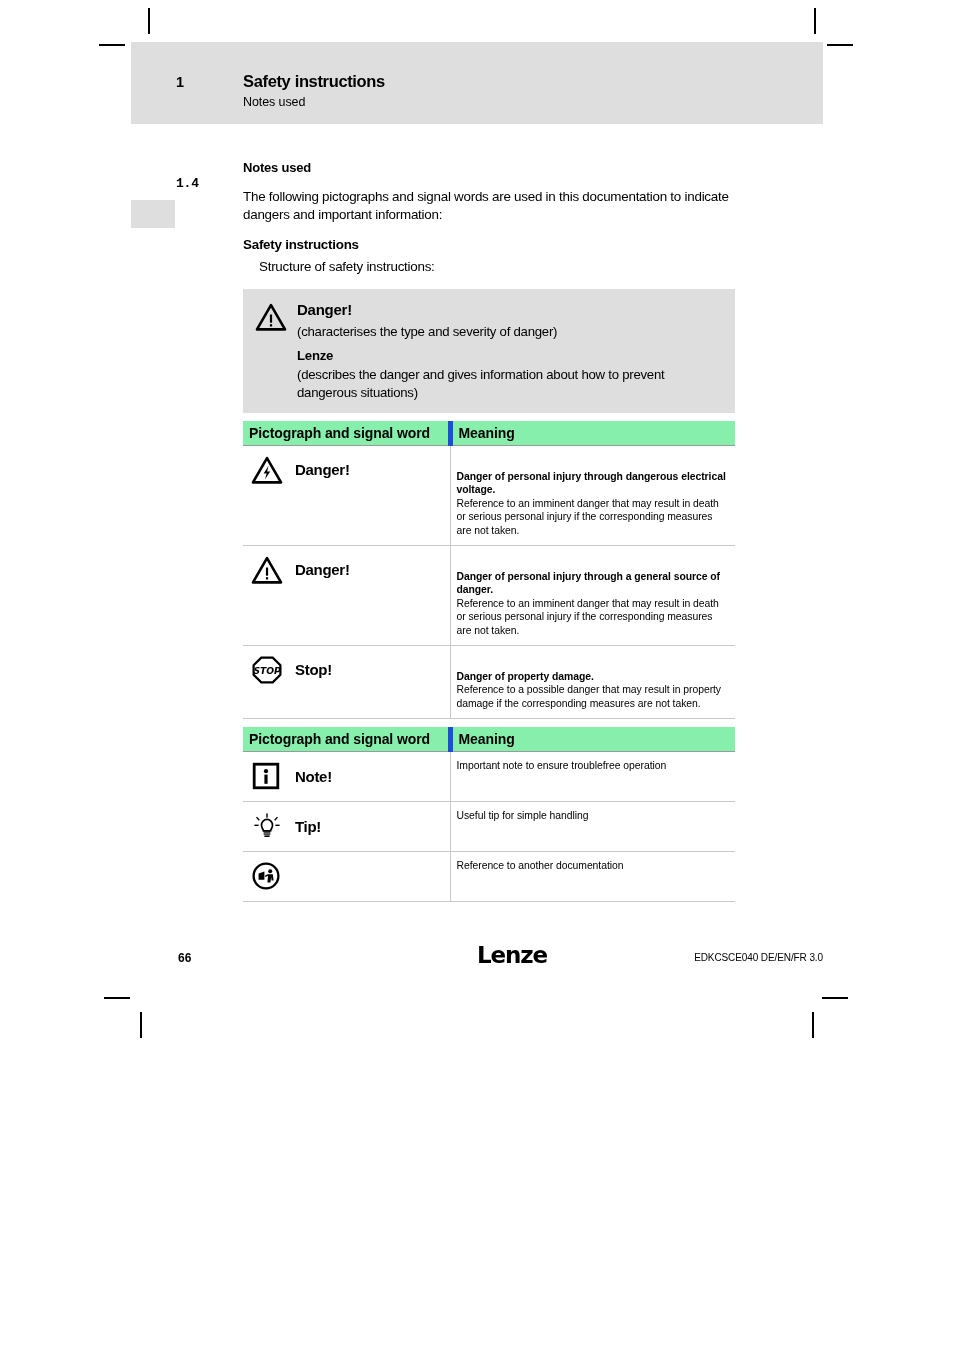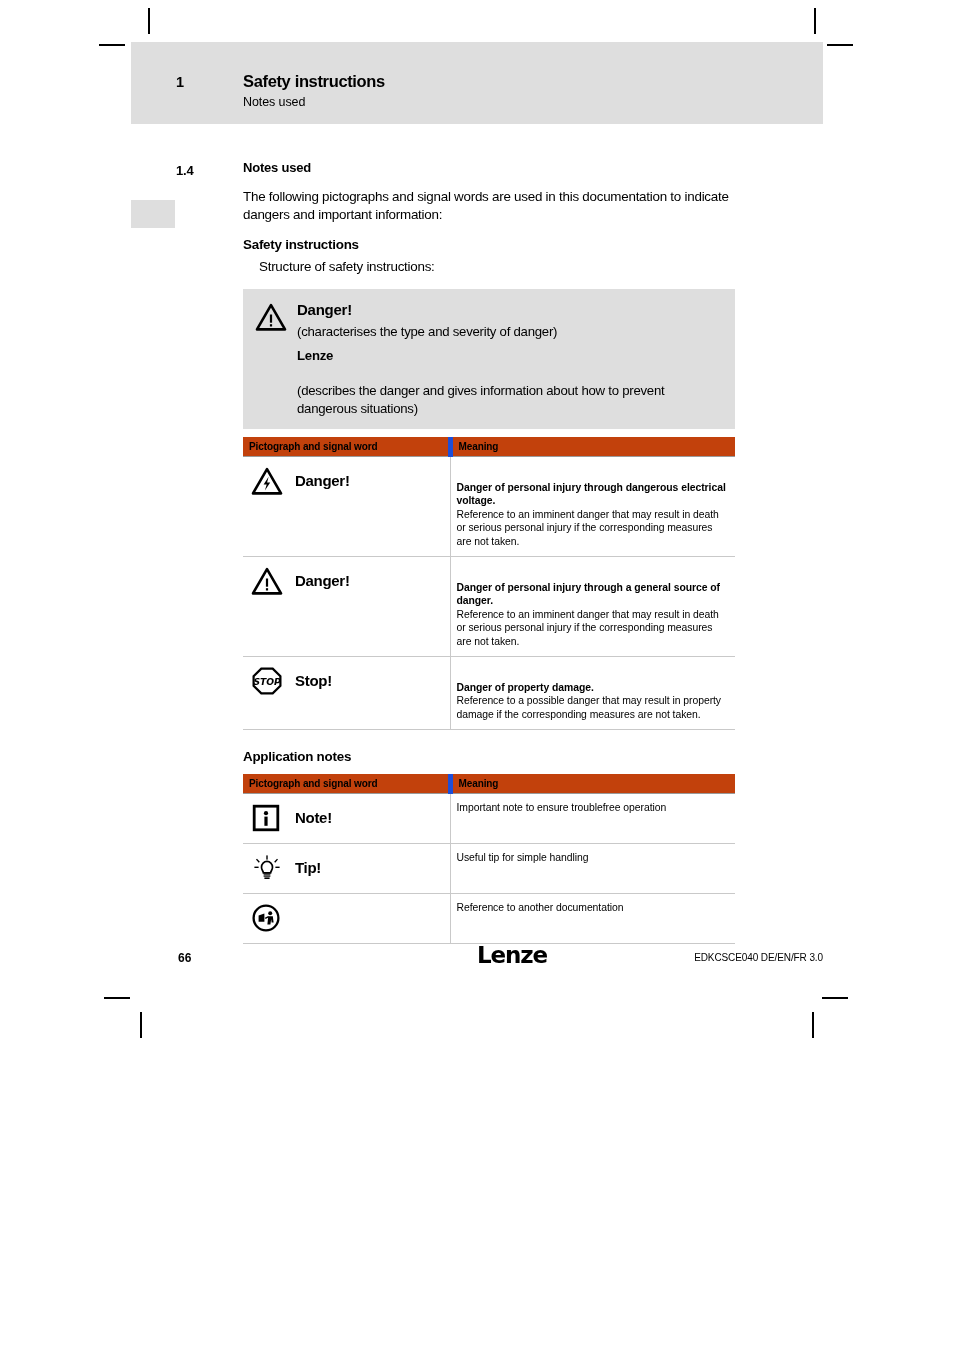--- a/index.html
+++ b/index.html
@@ -70,24 +70,25 @@
   
   #content {
     position: absolute;
     left: 176px;
     top: 160px;
     width: 660px;
   }
   .section-number {
     position: absolute;
     left: 0;
-    top: 3px;
+    top: 16px;
     font-size: 13px;
     font-weight: bold;
     letter-spacing: -0.2px;
+    font-family: Liberation Mono, monospace;
   }
   .section-title {
     position: absolute;
     left: 67px;
     top: 0;
     font-size: 13px;
     font-weight: bold;
     letter-spacing: -0.2px;
   }
   #body-column {
@@ -137,34 +138,34 @@
     margin: 0 0 5px 0;
     letter-spacing: -0.25px;
   }
   .callout-line {
     font-size: 13.2px;
     line-height: 17.5px;
     margin: 0;
     letter-spacing: -0.25px;
   }
   .callout-line.bold { font-weight: bold; margin-top: 6px; }
-  .callout-line.last { margin-top: 18px; }
+  .callout-line.last { margin-top: 2px; }
 
   
   table.pict-table {
     width: 100%;
     border-collapse: collapse;
     margin-top: 8px;
     table-layout: fixed;
   }
   table.pict-table col.c1 { width: 207px; }
   table.pict-table th {
-    background: #c2410c;
+    background: #86efac;
     text-align: left;
-    font-size: 10px;
+    font-size: 14px;
     font-weight: bold;
     padding: 4px 6px 4px 6px;
     letter-spacing: -0.1px;
     border-bottom: 1px solid #9a9a9a;
   }
   table.pict-table th.th2 { border-left: 5px solid #1d4ed8; }
   table.pict-table td {
     vertical-align: top;
     padding: 7px 6px 8px 6px;
     border-bottom: 1px solid #c9c9c9;
@@ -340,21 +341,20 @@
             </div>
           </td>
           <td class="mean-cell-tall">
             <span class="mean-title">Danger of property damage.</span>
             <span class="mean-text">Reference to a possible danger that may result in property damage if the corresponding measures are not taken.</span>
           </td>
         </tr>
       </tbody>
     </table>
 
-    <p class="block-head">Application notes</p>
 
     <table class="pict-table">
       <colgroup>
           <col class="c1">
           <col>
         </colgroup>
       <thead>
         <tr>
           <th>Pictograph and signal word</th>
           <th class="th2">Meaning</th>

